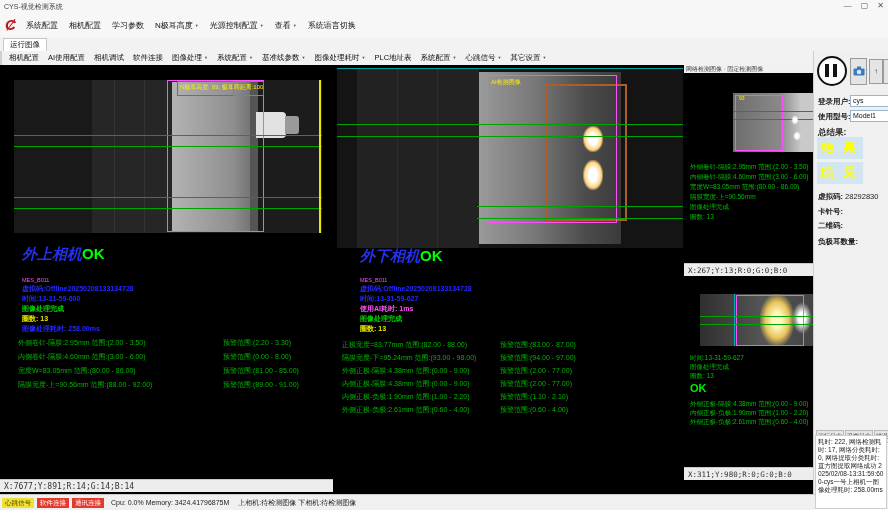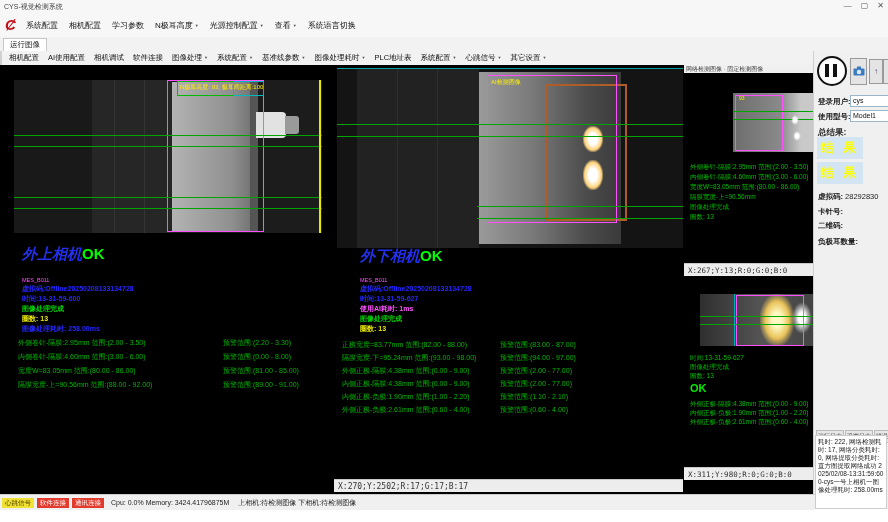--- a/index.html
+++ b/index.html
@@ -136,20 +136,21 @@
 
     <div class="abs meas" style="left:18px;top:273px">外侧卷针-隔膜:2.95mm 范围:(2.00 - 3.50)</div>
     <div class="abs meas" style="left:223px;top:273px">预警范围:(2.20 - 3.30)</div>
     <div class="abs meas" style="left:18px;top:287px">内侧卷针-隔膜:4.60mm 范围:(3.00 - 6.00)</div>
     <div class="abs meas" style="left:223px;top:287px">预警范围:(0.00 - 8.00)</div>
     <div class="abs meas" style="left:18px;top:301px">宽度W=83.05mm 范围:(80.00 - 86.00)</div>
     <div class="abs meas" style="left:223px;top:301px">预警范围:(81.00 - 85.00)</div>
     <div class="abs meas" style="left:18px;top:315px">隔膜宽度-上=90.56mm 范围:(88.00 - 92.00)</div>
     <div class="abs meas" style="left:223px;top:315px">预警范围:(89.00 - 91.00)</div>
 
+    <div class="pstatus" style="top:414px;width:333px">X:7677;Y:891;R:14;G:14;B:14</div>
   </div>
 
   <div class="panel" style="left:334px;width:349px">
     <div class="abs" style="left:3px;top:3px;width:346px;height:180px;background:#141414;overflow:hidden">
       <div class="ann" style="left:20px;top:0;width:122px;height:180px;background:#222"></div>
       <div class="ann" style="left:60px;top:0;width:1px;height:180px;background:#2e2e2e"></div>
       <div class="ann" style="left:100px;top:0;width:1px;height:180px;background:#2e2e2e"></div>
       <div class="ann" style="left:142px;top:4px;width:142px;height:172px;background:linear-gradient(90deg,#9a9a9a,#777 40%,#4c4c4c 75%,#3a3a3a)"></div>
       <div class="ann" style="left:208px;top:16px;width:78px;height:133px;border:2px solid #b05c28"></div>
       <div class="ann" style="left:150px;top:7px;width:128px;height:146px;border:1px solid #ff50ff"></div>
@@ -179,21 +180,20 @@
     <div class="abs meas" style="left:166px;top:288px">预警范围:(94.00 - 97.00)</div>
     <div class="abs meas" style="left:8px;top:301px">外侧正极-隔膜:4.38mm 范围:(0.00 - 9.00)</div>
     <div class="abs meas" style="left:166px;top:301px">预警范围:(2.00 - 77.00)</div>
     <div class="abs meas" style="left:8px;top:314px">内侧正极-隔膜:4.38mm 范围:(0.00 - 9.00)</div>
     <div class="abs meas" style="left:166px;top:314px">预警范围:(2.00 - 77.00)</div>
     <div class="abs meas" style="left:8px;top:327px">内侧正极-负极:1.90mm 范围:(1.00 - 2.20)</div>
     <div class="abs meas" style="left:166px;top:327px">预警范围:(1.10 - 2.10)</div>
     <div class="abs meas" style="left:8px;top:340px">外侧正极-负极:2.61mm 范围:(0.60 - 4.00)</div>
     <div class="abs meas" style="left:166px;top:340px">预警范围:(0.60 - 4.00)</div>
 
-    <div class="pstatus" style="top:414px;width:349px">X:270;Y:2502;R:17;G:17;B:17</div>
   </div>
 
   <div class="panel" style="left:684px;width:129px;background:#000">
     <div class="abs" style="left:0;top:0;width:129px;height:8px;background:#f0f0f0;font-size:6px;line-height:8px;color:#444;padding-left:2px;box-sizing:border-box;white-space:nowrap;overflow:hidden">网络检测图像 · 固定检测图像</div>
 
     <div class="abs" style="left:0;top:8px;width:129px;height:190px;background:#000">
       <div class="ann" style="left:49px;top:20px;width:80px;height:59px;background:linear-gradient(90deg,#6d6d6d,#8a8a8a 60%,#c9c9c9 85%);overflow:hidden">
         <div class="ann" style="left:2px;top:2px;width:46px;height:54px;border:1px solid #ff50ff"></div>
         <div class="hline" style="left:0;top:18px;width:80px"></div>
         <div class="hline" style="left:0;top:26px;width:80px"></div>

